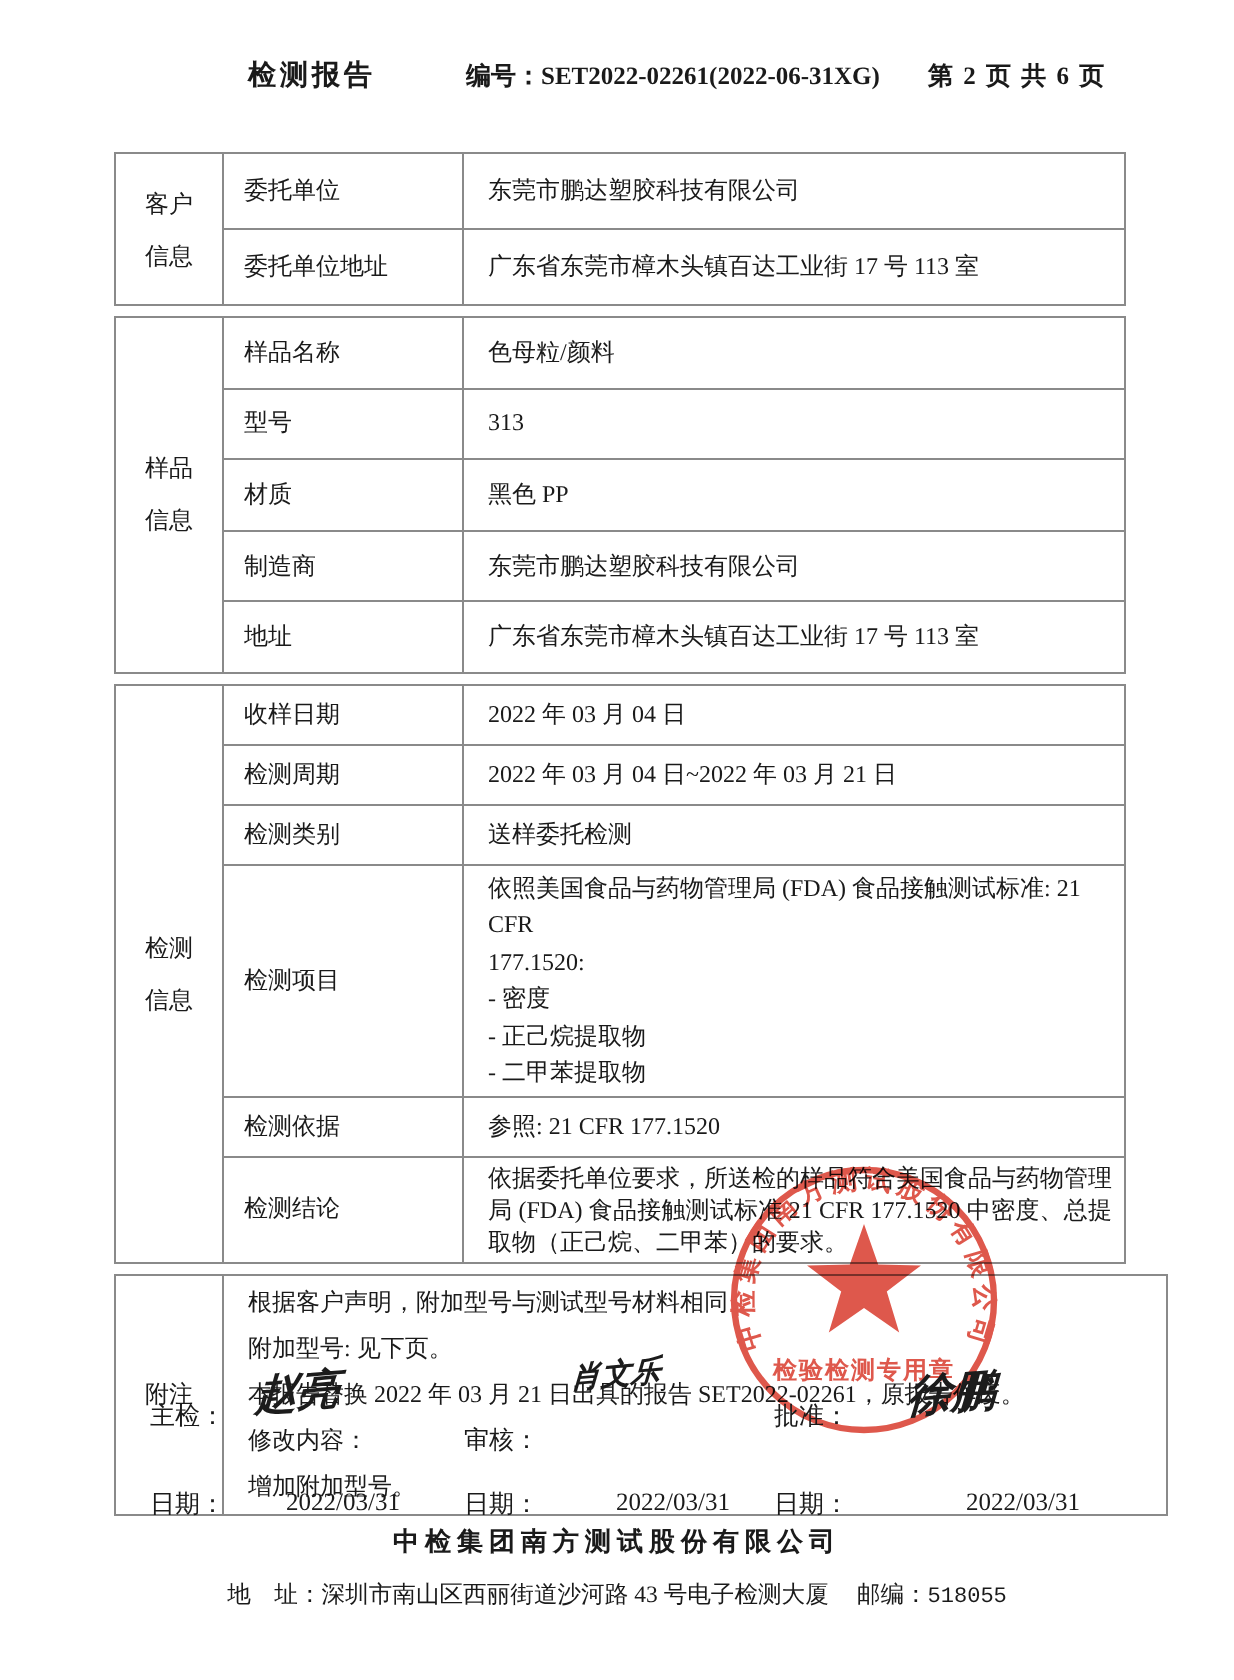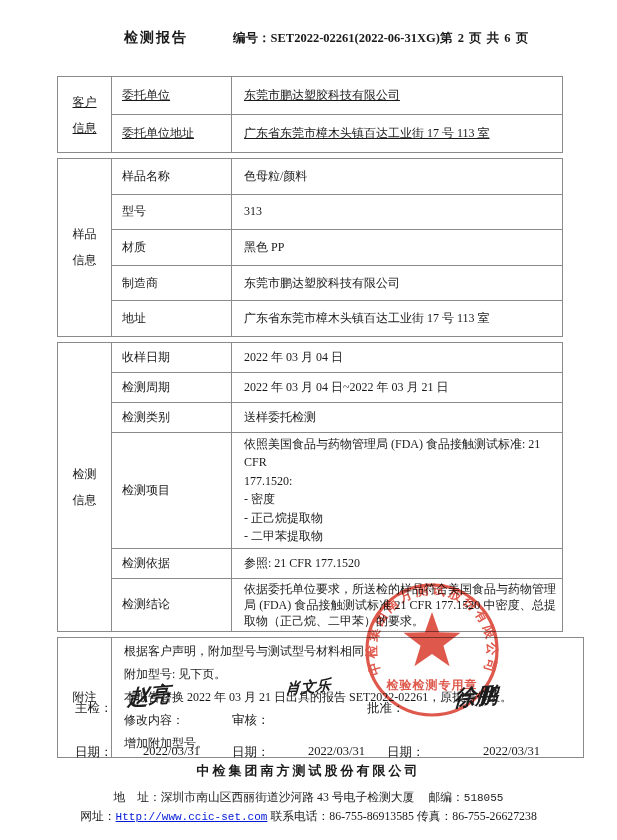--- a/index.html
+++ b/index.html
@@ -9,29 +9,29 @@
     background: #ffffff;
     font-family: "Liberation Serif", "DejaVu Serif", serif;
     color: #1a1a1a;
     overflow: hidden;
   }
   
   .hdr { position:absolute; left:0; top:0; width:617px; height:72px; }
   .logo { position:absolute; left:62px; top:14px; }
   .hdr-title { position:absolute; left:124px; top:29px; font-size:14px; font-weight:bold; letter-spacing:2px; }
   .hdr-no { position:absolute; left:233px; top:30px; font-size:12.5px; font-weight:bold; }
-  .hdr-page { position:absolute; left:440px; top:30px; font-size:12.5px; font-weight:bold; letter-spacing:1px; }
+  .hdr-page { position:absolute; left:464px; top:30px; font-size:12.5px; font-weight:bold; letter-spacing:1px; }
   
   .tables { position:absolute; left:57px; top:76px; width:506px; }
   table.rpt { border-collapse:collapse; table-layout:fixed; width:506px; margin-bottom:5px; }
   table.rpt td { border:1px solid #8a8a8a; font-size:12px; vertical-align:middle; overflow:hidden; }
   td.sec { width:53px; text-align:center; white-space:pre-line; line-height:26px; padding:0; }
   td.lbl { width:105px; padding:2px 4px 2px 10px; }
   td.val { padding:2px 6px 2px 12px; }
-  .t1 td { height:33px;text-decoration:underline; }
+  .t1 td { height:33px; }
   .t2 td { height:30.6px; }
   .t3 td.lbl, .t3 td.val { height:25px; }
   .t3 tr.tall td { height:auto; }
   .prewrap { white-space:pre-line; }
   .items-cell { line-height:18.5px; padding-top:4px; padding-bottom:4px; }
   .concl-cell { line-height:16px; text-align:justify; padding-top:5px; padding-bottom:5px; padding-right:8px; }
   .notes-cell { line-height:23px; height:112px; padding-top:2px; padding-bottom:2px; }
   
   .stamp { position:absolute; left:362px; top:580px; width:140px; height:140px;
            opacity:.85; mix-blend-mode:multiply; pointer-events:none; }
@@ -165,36 +165,31 @@
       </text>
       <text x="70" y="109" text-anchor="middle" font-size="12" font-weight="bold" fill="#d93a2c" letter-spacing="1" font-family="Liberation Serif, serif">检验检测专用章</text>
     </svg>
   </div>
 
   <div class="sigs">
     <span class="abs" style="left:18px; top:8px;">主检：</span>
     <span class="abs sig-name" style="left:70px; top:-8px; font-size:21px;">赵亮</span>
     <span class="abs" style="left:175px; top:20px;">审核：</span>
     <span class="abs sig-name" style="left:228px; top:-12px; font-size:15px;">肖文乐</span>
-    <span class="abs" style="left:310px; top:8px;">批准：</span>
+    <span class="abs" style="left:330px; top:8px;">批准：</span>
     <span class="abs sig-name" style="left:396px; top:-8px; font-size:22px;">徐鹏</span>
 
     <span class="abs" style="left:18px; top:52px;">日期：</span>
     <span class="abs" style="left:86px; top:52px;">2022/03/31</span>
     <span class="abs" style="left:175px; top:52px;">日期：</span>
     <span class="abs" style="left:251px; top:52px;">2022/03/31</span>
     <span class="abs" style="left:330px; top:52px;">日期：</span>
     <span class="abs" style="left:426px; top:52px;">2022/03/31</span>
   </div>
 
   <div class="ftr">
     <div class="ftr-company">中检集团南方测试股份有限公司</div>
     <div class="ftr-line">
       <span>地　址：</span><span>深圳市南山区西丽街道沙河路 43 号电子检测大厦</span><span class="sp"></span><span>邮编：</span><span class="ftr-mono">518055</span>
     </div>
-    <div class="ftr-line">
-      <span>网址：</span><a class="ftr-url" href="#">Http://www.ccic-set.com</a>
-      <span>联系电话：</span><span>86-755-86913585</span>
-      <span>传真：</span><span>86-755-26627238</span>
-    </div>
   </div>
 
 </div>
 
 </body></html>

